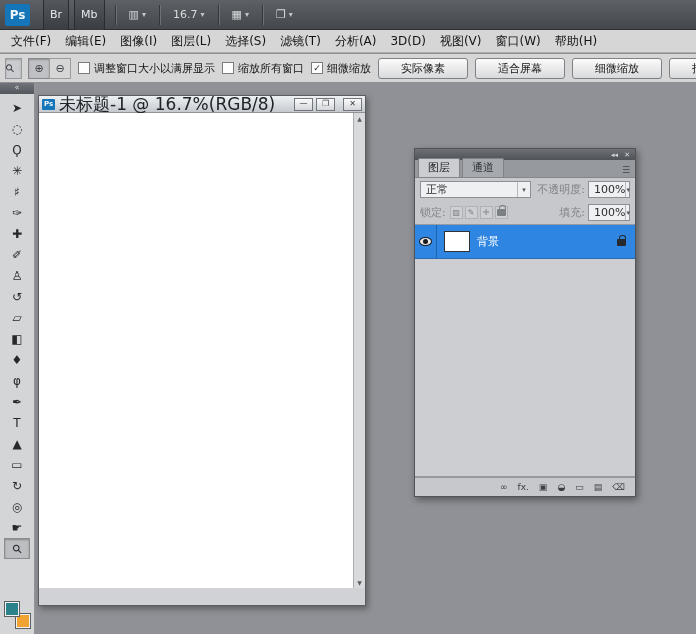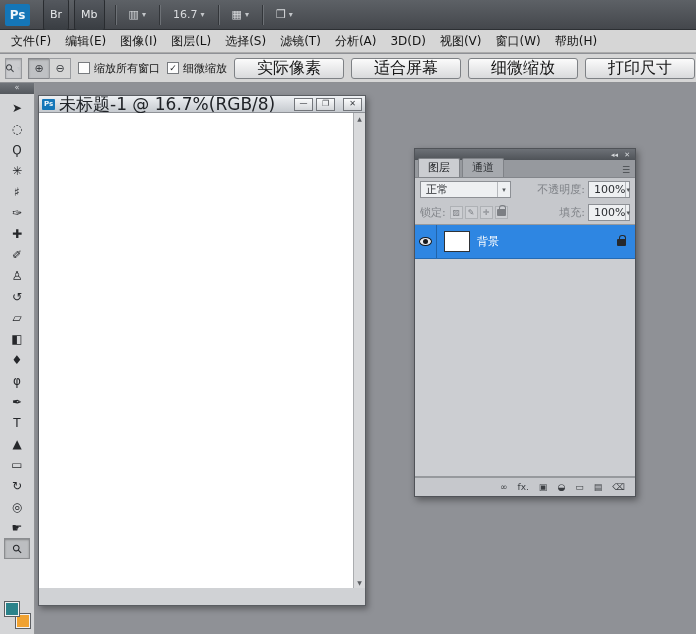--- a/index.html
+++ b/index.html
@@ -21,21 +21,21 @@
 
   
   .optionsbar{position:absolute;left:0;top:54px;width:696px;height:29px;background:#d6d6d6;border-bottom:1px solid #8e9094;display:flex;align-items:center;padding:0 5px;gap:7px}
   .toolpreset{width:40px;height:21px;border:1px solid #97999d;background:#cbcccf;box-shadow:inset 0 1px 2px rgba(0,0,0,.2);display:flex;align-items:center;justify-content:center;gap:3px;font-size:11px;color:#3c3f43}
   .zbtns{display:flex}
   .zbtn{width:22px;height:21px;border:1px solid #9a9ca0;display:flex;align-items:center;justify-content:center;font-size:11px;color:#3c3f43;background:#d6d6d6;margin-left:-1px}
   .zbtn.sel{background:#bfc1c4;border-color:#85878b;box-shadow:inset 0 1px 2px rgba(0,0,0,.25)}
   .cb{display:flex;align-items:center;gap:4px}
   .cbbox{width:12px;height:12px;border:1px solid #787b7f;background:#fdfdfd;display:flex;align-items:center;justify-content:center;font-size:9px;color:#26292d;line-height:1}
   .cblabel{font-size:11px;color:#141414;white-space:nowrap}
-  .obtn{height:21px;padding:0 22px;border:1px solid #7e8185;border-radius:3px;background:linear-gradient(#fbfbfb,#d9dadc);font-size:16px;color:#141414;display:flex;align-items:center;white-space:nowrap}
+  .obtn{height:21px;padding:0 22px;border:1px solid #7e8185;border-radius:3px;background:linear-gradient(#fbfbfb,#d9dadc);font-size:11px;color:#141414;display:flex;align-items:center;white-space:nowrap}
 
   
   .toolbar{position:absolute;left:0;top:83px;width:35px;height:551px;background:#d4d5d7;border-right:1px solid #939598}
   .tb-head{height:11px;background:linear-gradient(#70747a,#54585d);color:#d9dcdf;font-size:8px;line-height:10px;text-align:center}
   .tools{display:flex;flex-direction:column;align-items:center;padding-top:3px}
   .tool{width:26px;height:21px;display:flex;align-items:center;justify-content:center;font-size:12px;color:#26282b}
   .tool.sel{background:#bcbec1;border:1px solid #8b8d90;box-shadow:inset 0 1px 2px rgba(0,0,0,.3)}
   .mag{display:inline-block;transform:rotate(-45deg)}
   .swatches{position:absolute;left:5px;bottom:6px;width:25px;height:26px}
   .sw{position:absolute;width:14px;height:14px;border:1px solid #f2f2f2;outline:1px solid #5c5f63}
@@ -63,21 +63,21 @@
   .layers{position:absolute;left:414px;top:148px;width:222px;height:349px;background:#c6c8cc;border:1px solid #505358;box-shadow:2px 3px 7px rgba(0,0,0,.4);display:flex;flex-direction:column}
   .lp-head{height:11px;background:linear-gradient(#6d7177,#4f5358);display:flex;align-items:center;justify-content:flex-end;gap:6px;padding:0 5px;color:#d4d7da;font-size:7px;flex:0 0 11px}
   .lp-tabs{height:18px;background:#96999e;display:flex;align-items:flex-end;padding:2px 3px 0;border-bottom:1px solid #83868b;flex:0 0 18px}
   .lp-tab{font-size:11px;padding:1px 9px 2px;border:1px solid #7f8287;border-bottom:none;border-radius:2px 2px 0 0;margin-right:2px;white-space:nowrap}
   .lp-tab.active{background:#cbcdd1;color:#1a1c1f}
   .lp-tab.inactive{background:#a6a9ae;color:#33363a}
   .lp-menu{margin-left:auto;color:#3f4246;font-size:9px;padding:0 2px 2px}
   .lp-row{display:flex;align-items:center;padding:3px 5px;gap:4px}
   .dropdown{height:17px;background:#eef0f2;border:1px solid #8d9095;display:flex;align-items:center;justify-content:space-between;padding-left:5px;font-size:11px;color:#2a2d31}
   .dd-car{width:13px;height:100%;border-left:1px solid #b6b9bd;display:flex;align-items:center;justify-content:center;font-size:7px;color:#55585c}
-  .blend{width:91px}
+  .blend{width:111px}
   .val{width:42px}
   .rgroup{margin-left:auto;display:flex;align-items:center;gap:3px}
   .lbl{font-size:11px;color:#7f8287;white-space:nowrap}
   .lockicons{display:flex;gap:2px;align-items:center}
   .lockico{width:13px;height:13px;border:1px solid #aeb1b5;background:#cdcfd3;display:flex;align-items:center;justify-content:center;font-size:8px;color:#7c7f84}
   .lp-list{flex:1;background:#ccced2;border-top:1px solid #96999d;border-bottom:1px solid #96999d;overflow:hidden}
   .layer-row{height:34px;display:flex;align-items:center;border-bottom:1px solid rgba(0,0,0,.2)}
   .eyecell{width:22px;height:100%;display:flex;align-items:center;justify-content:center;border-right:1px solid rgba(0,0,0,.25)}
   .eye{position:relative;width:13px;height:9px;border:1px solid #17191c;border-radius:50%;background:#e9ebee}
   .eye::after{content:"";position:absolute;left:3px;top:1px;width:5px;height:5px;border-radius:50%;background:#17191c}
@@ -141,20 +141,24 @@
       <span class="mag">⚲</span>
       <span class="car">▾</span>
     </div>
     <div class="zbtns">
       <div class="zbtn sel">
           <span>⊕</span>
         </div>
       <div class="zbtn">
           <span>⊖</span>
         </div>
+    </div>
+    <div class="cb">
+      <span class="cbbox"></span>
+      <span class="cblabel">调整窗口大小以满屏显示</span>
     </div>
     <div class="cb">
       <span class="cbbox"></span>
       <span class="cblabel">缩放所有窗口</span>
     </div>
     <div class="cb">
       <span class="cbbox">✓</span>
       <span class="cblabel">细微缩放</span>
     </div>
     <div class="obtn">实际像素</div>

